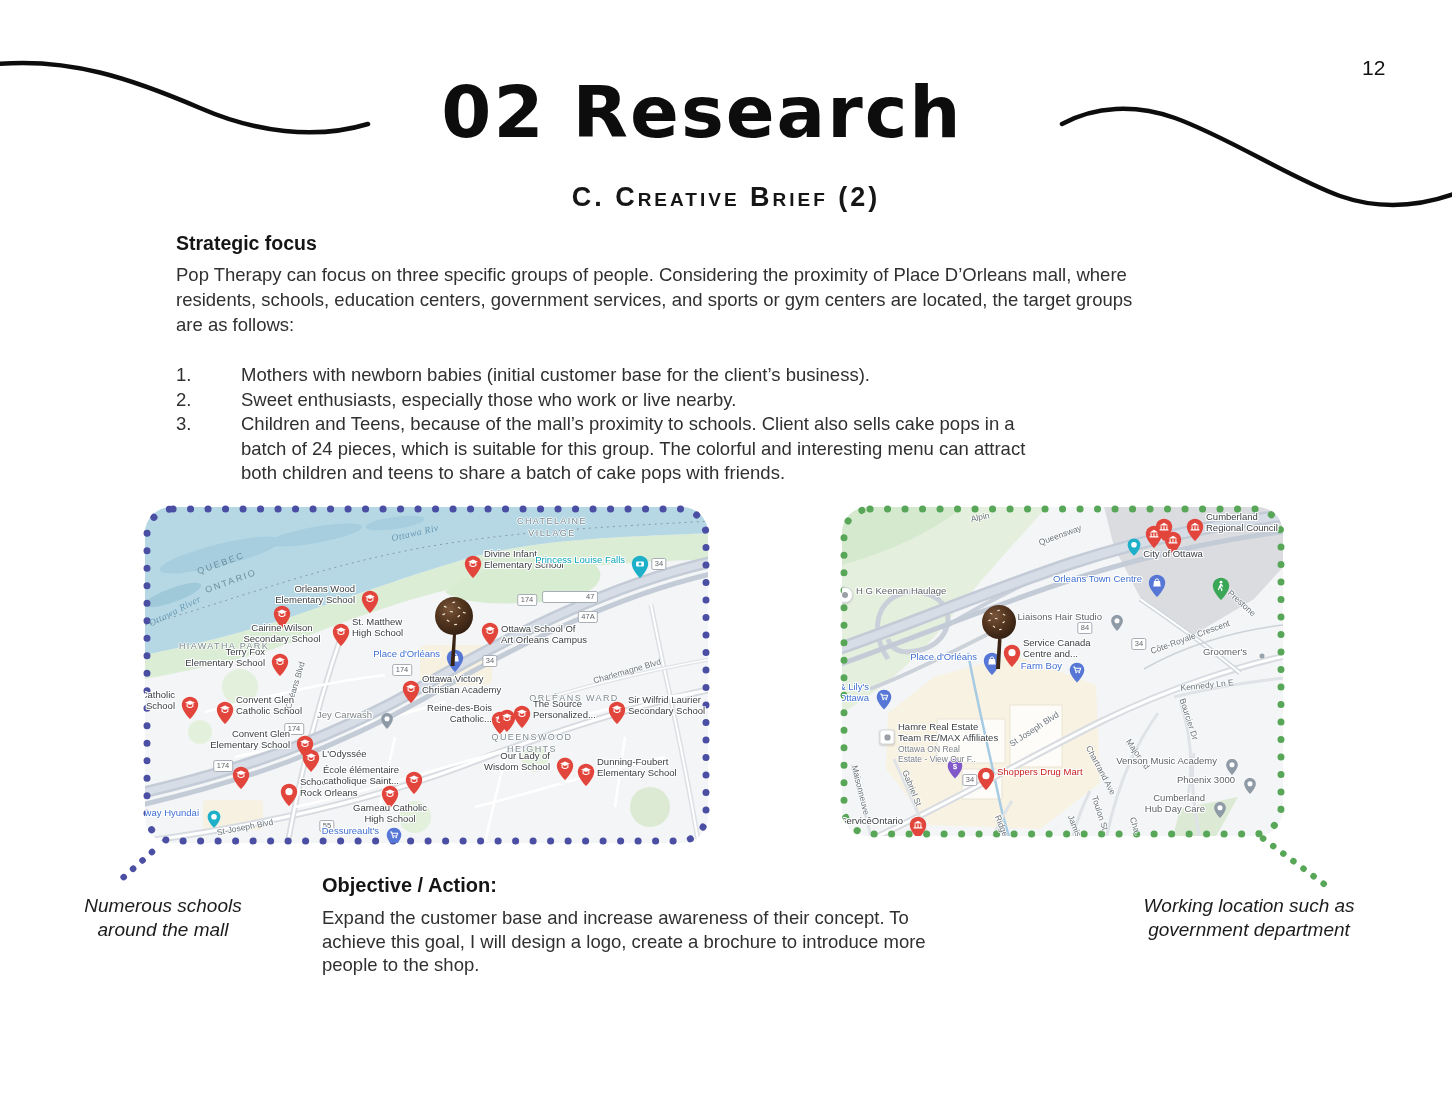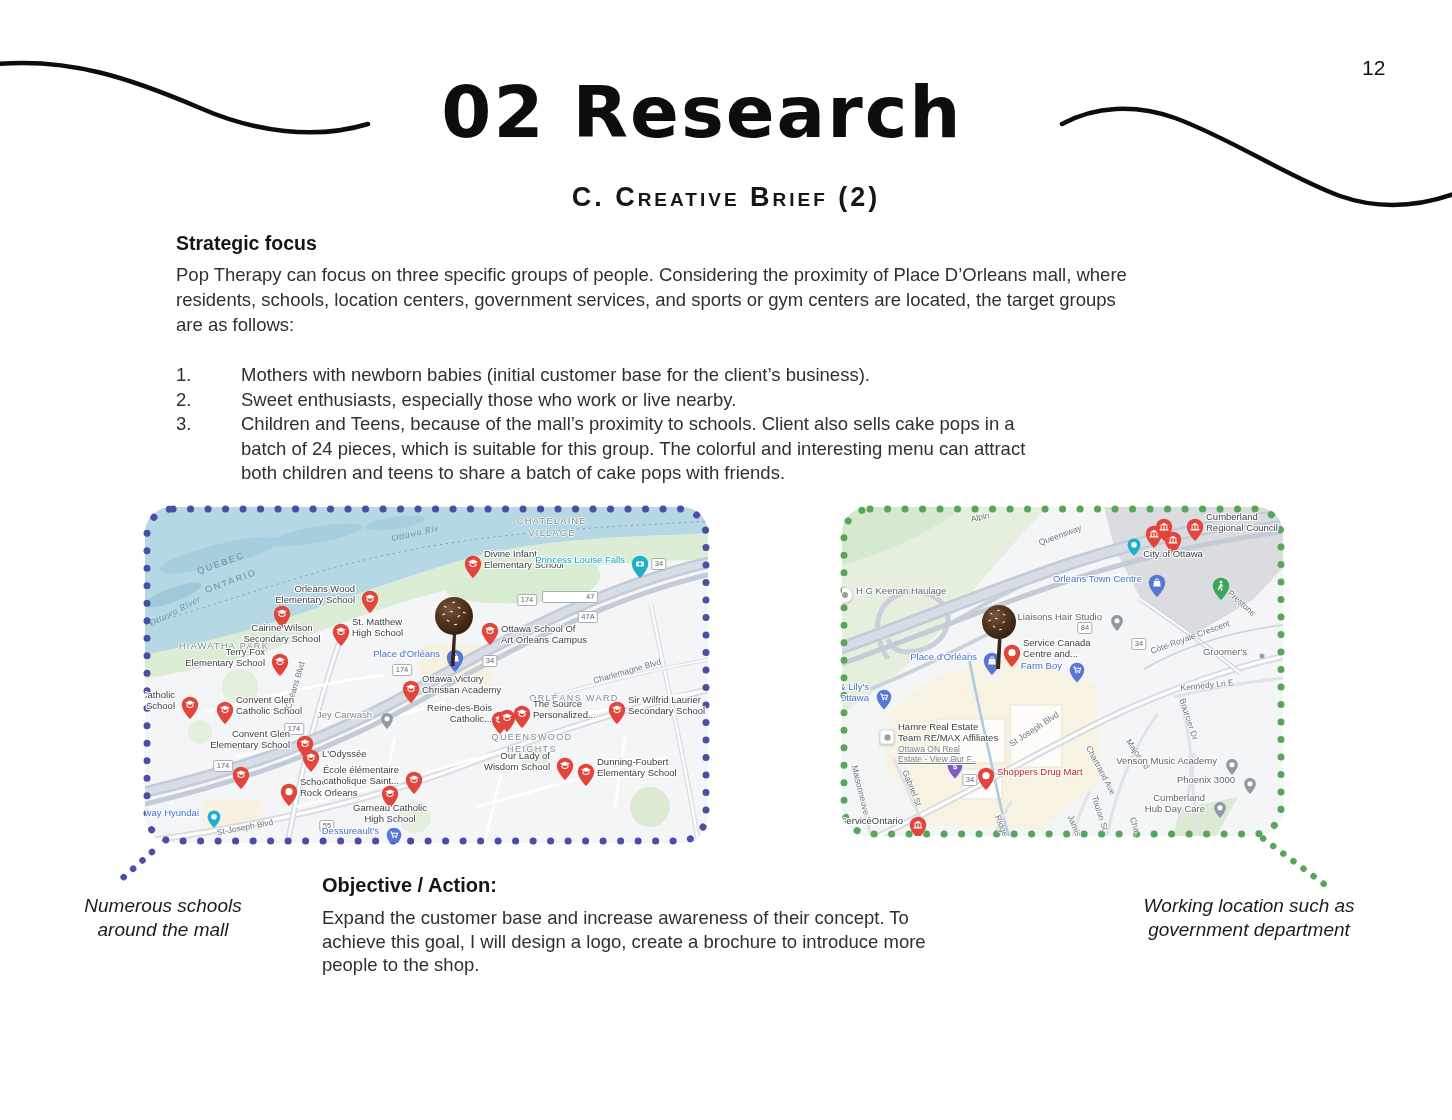--- a/index.html
+++ b/index.html
@@ -36,21 +36,21 @@
   .dots{position:absolute;inset:0;pointer-events:none;}
   .cakepop{position:absolute;z-index:5;}
   .poi-marker{position:absolute;transform:translate(-50%,-38%);z-index:3;}
   .poi-marker.flat{transform:translate(-50%,-50%);}
   .poi-label{position:absolute;font-size:9.5px;line-height:11px;font-weight:500;color:#3c4043;
              white-space:pre;z-index:4;
              text-shadow:1px 0 0 #fff,-1px 0 0 #fff,0 1px 0 #fff,0 -1px 0 #fff,
              1px 1px 0 #fff,-1px -1px 0 #fff,1px -1px 0 #fff,-1px 1px 0 #fff;}
   .poi-sublabel{position:absolute;font-size:8.5px;line-height:10px;font-weight:400;color:#7a7f85;
              white-space:pre;z-index:4;
-             text-shadow:1px 0 0 #fff,-1px 0 0 #fff,0 1px 0 #fff,0 -1px 0 #fff;text-decoration:underline;}
+             text-shadow:1px 0 0 #fff,-1px 0 0 #fff,0 1px 0 #fff,0 -1px 0 #fff;}
   .ta-r{text-align:right;}
   .ta-c{text-align:center;}
   .region-label{position:absolute;transform:translate(-50%,-50%);font-size:9px;line-height:11.5px;
              letter-spacing:1.4px;color:#7d8a91;font-weight:500;white-space:pre;text-align:center;z-index:2;
              text-shadow:1px 0 0 rgba(255,255,255,.8),-1px 0 0 rgba(255,255,255,.8),0 1px 0 rgba(255,255,255,.8),0 -1px 0 rgba(255,255,255,.8);}
   .street-label{position:absolute;font-size:8.5px;color:#6a737a;white-space:nowrap;z-index:2;
              text-shadow:1px 0 0 rgba(255,255,255,.85),-1px 0 0 rgba(255,255,255,.85),0 1px 0 rgba(255,255,255,.85),0 -1px 0 rgba(255,255,255,.85);}
   .water-label{position:absolute;font-size:9px;letter-spacing:2px;color:#6d8d9c;white-space:nowrap;z-index:2;}
   .water-label.italic{font-family:"Liberation Serif",serif;font-style:italic;letter-spacing:.5px;
              font-size:9.5px;color:#6898b3;}
@@ -75,21 +75,21 @@
     <path d="M152,852 L116,884" fill="none" stroke-width="6.5" stroke-linecap="round" stroke-dasharray="0.1 12.5" stroke="#4a4fa3"></path>
     <path d="M1253,831 L1324,884" fill="none" stroke-width="6.5" stroke-linecap="round" stroke-dasharray="0.1 12.5" stroke="#58a758"></path>
   </svg>
 
   <div class="page-number">12</div>
   <div class="title">02 Research</div>
   <div class="subtitle">C. Creative Brief (2)</div>
 
   <div class="strategic-heading">Strategic focus</div>
   <div class="strategic-body">Pop Therapy can focus on three specific groups of people. Considering the proximity of Place D’Orleans mall, where
-residents, schools, location centers, government services, and sports or gym centers are located, the target groups
+residents, schools, education centers, government services, and sports or gym centers are located, the target groups
 are as follows:</div>
 
   <div class="list">
     <div class="list-item">
       <span class="list-num">1.</span>
       <span class="list-text">Mothers with newborn babies (initial customer base for the client’s business).</span>
     </div>
     <div class="list-item">
       <span class="list-num">2.</span>
       <span class="list-text">Sweet enthusiasts, especially those who work or live nearby.</span>

